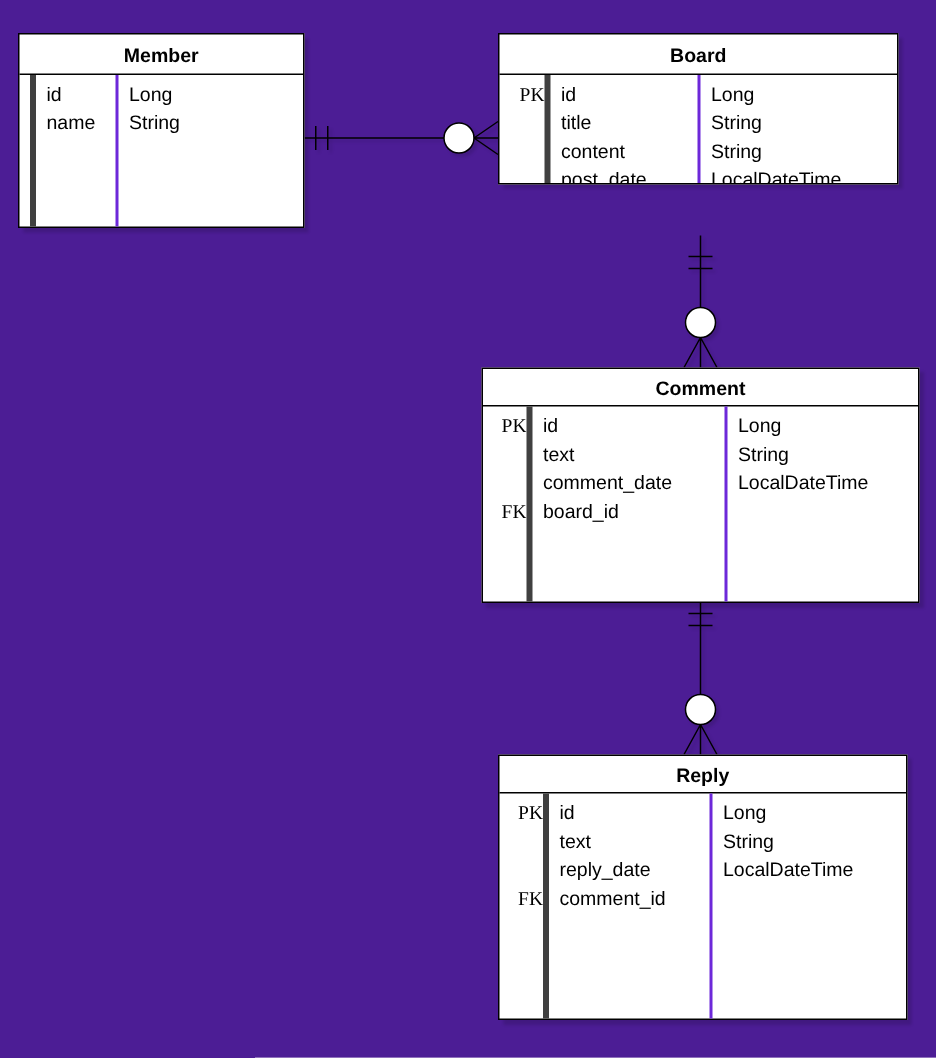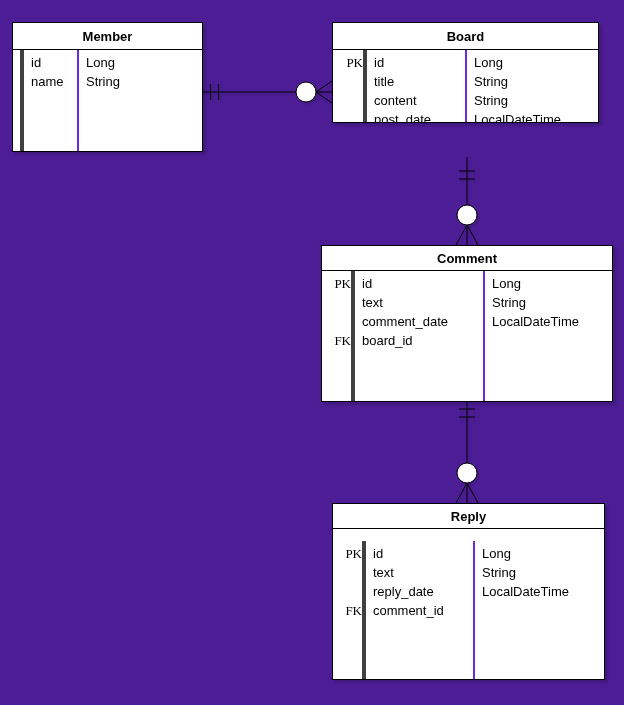--- a/index.html
+++ b/index.html
@@ -76,21 +76,21 @@
   .entity-board   { left: 332px; top: 22px;  width: 267px; height: 101px; }
   .entity-board   .entity-header { height: 26px; }
   .entity-board   .col-keys   { width: 34px; }
   .entity-board   .col-fields { width: 100px; }
 
   .entity-comment { left: 321px; top: 245px; width: 292px; height: 157px; }
   .entity-comment .entity-header { height: 24px; }
   .entity-comment .col-keys   { width: 33px; }
   .entity-comment .col-fields { width: 130px; }
 
-  .entity-reply   { left: 332px; top: 503px; width: 273px; height: 177px; gap: 12px; }
+  .entity-reply   { left: 332px; top: 503px; width: 273px; height: 177px; }
   .entity-reply   .entity-header { height: 24px; }
   .entity-reply   .col-keys   { width: 33px; }
   .entity-reply   .col-fields { width: 109px; }
 </style>
 </head>
 <body>
 
 <div class="canvas">
 
   <svg class="edges" viewBox="0 0 624 705" xmlns="http://www.w3.org/2000/svg" stroke="#000000" stroke-width="1" fill="none" style="filter: drop-shadow(2px 2px 1px rgba(0,0,0,0.12));">

